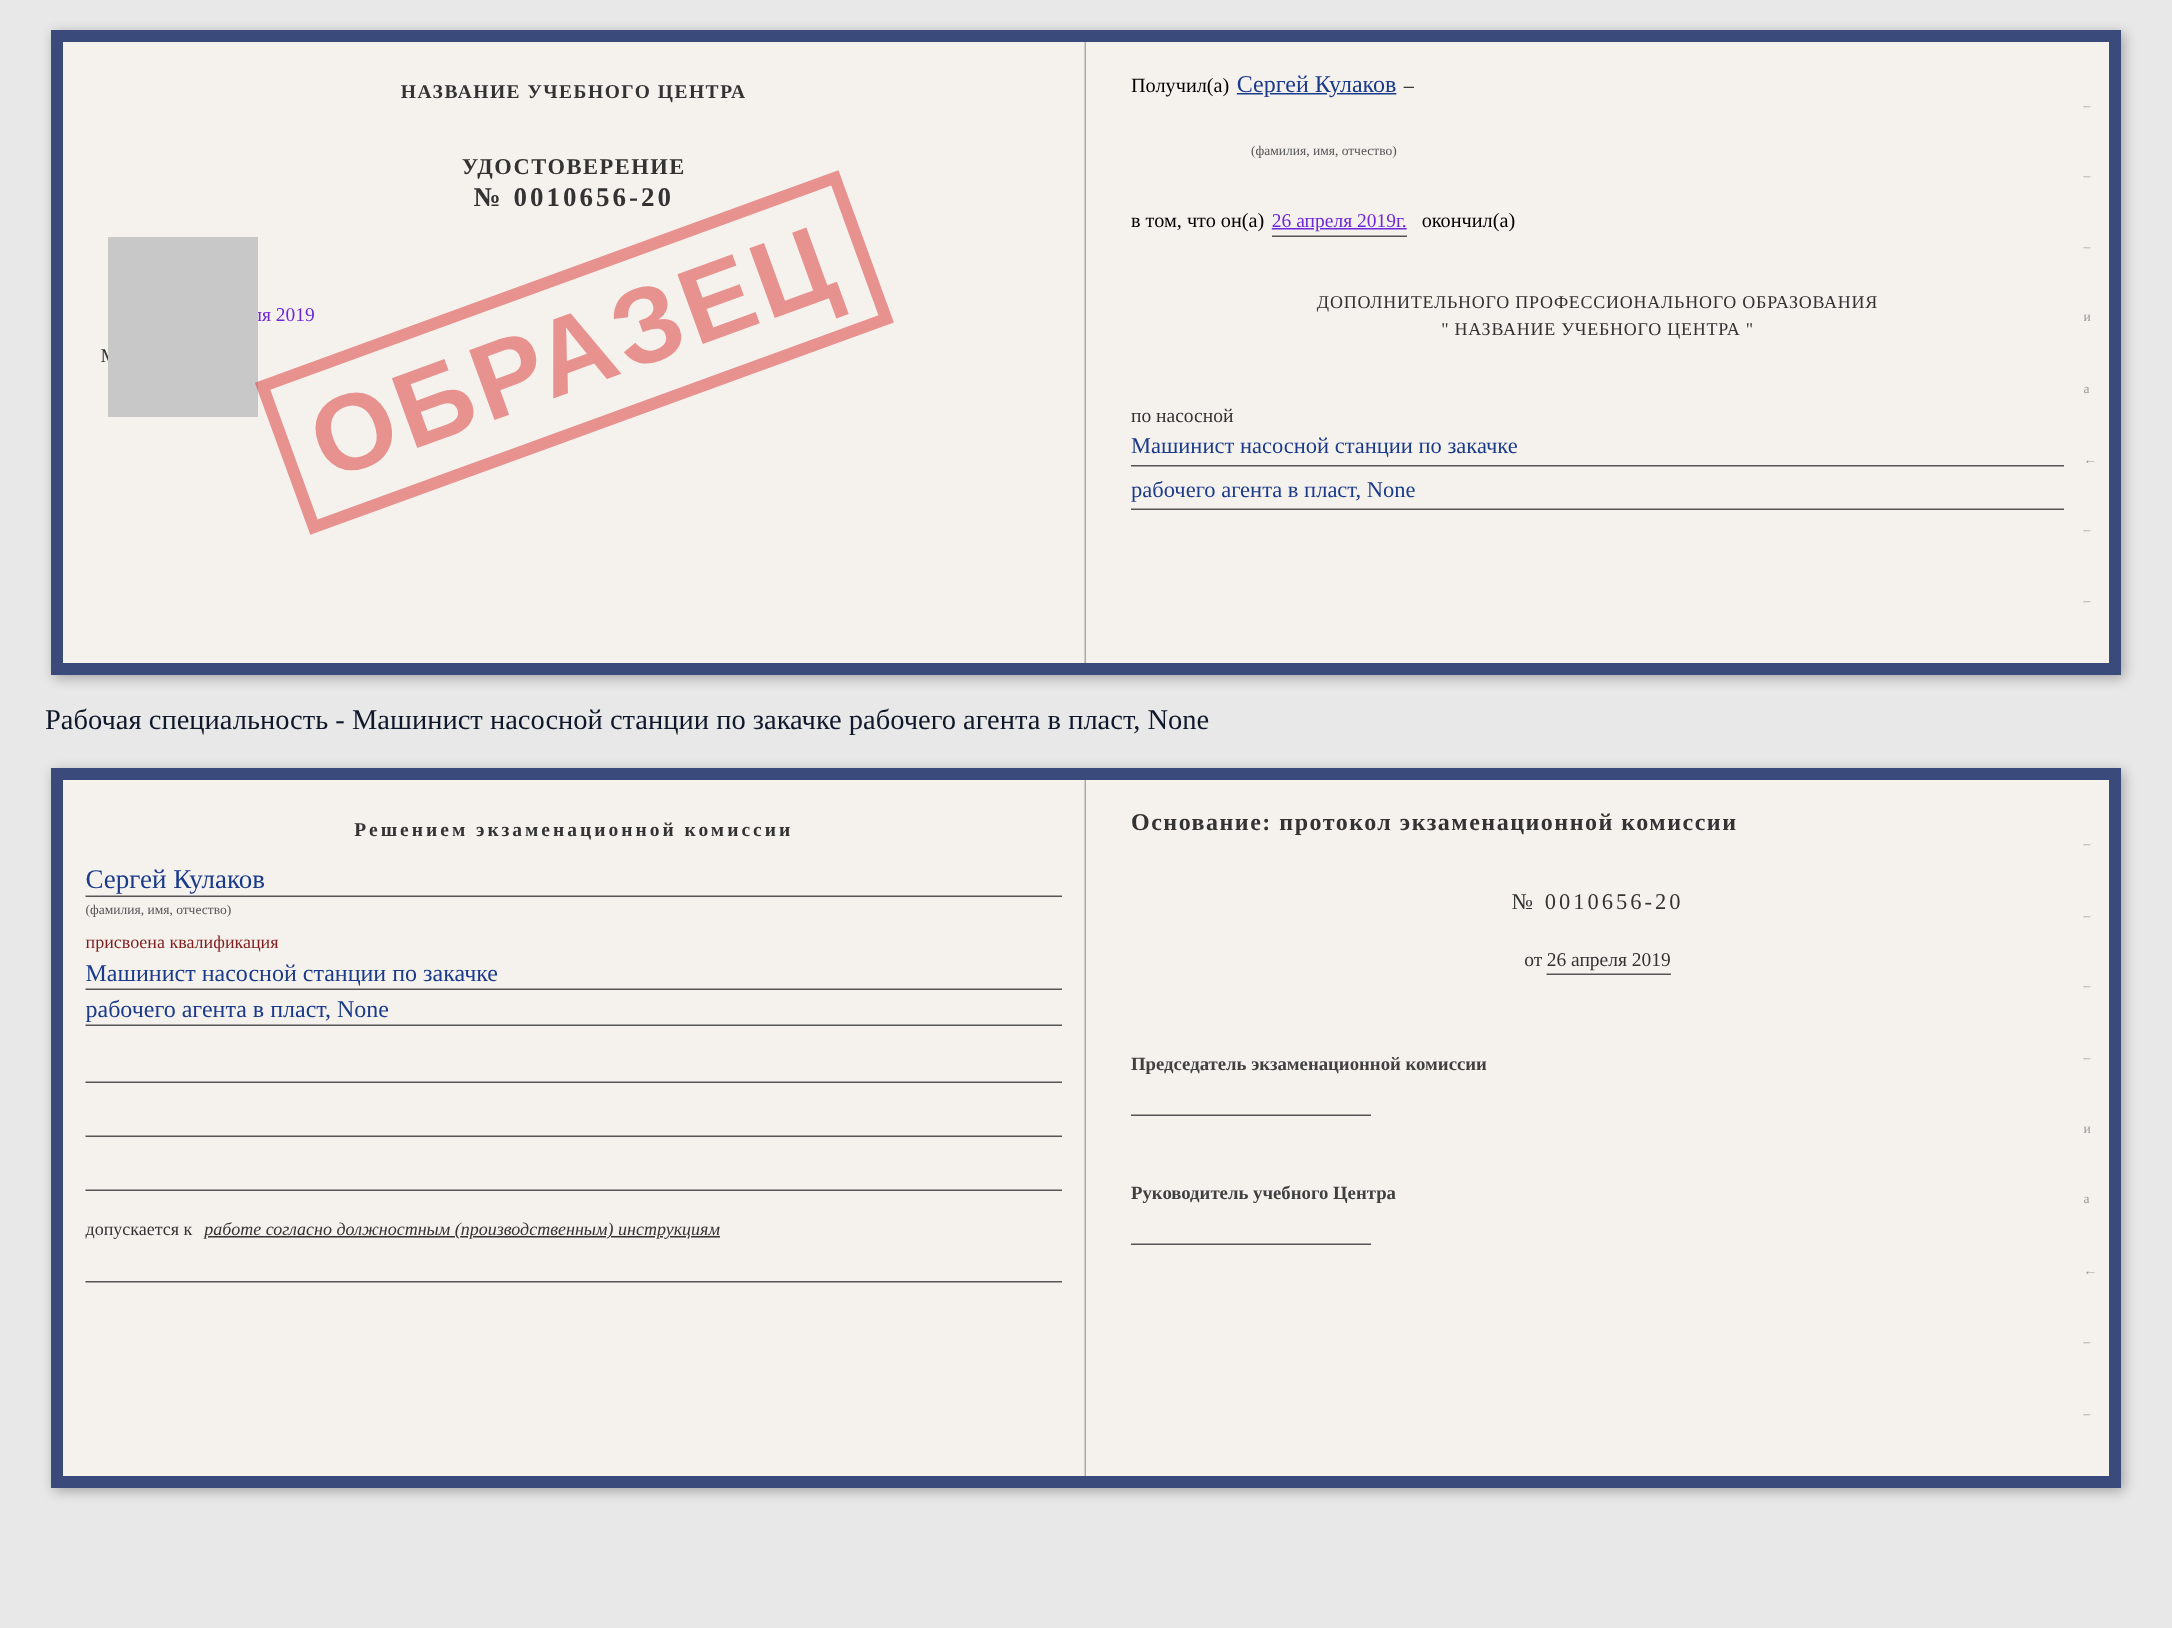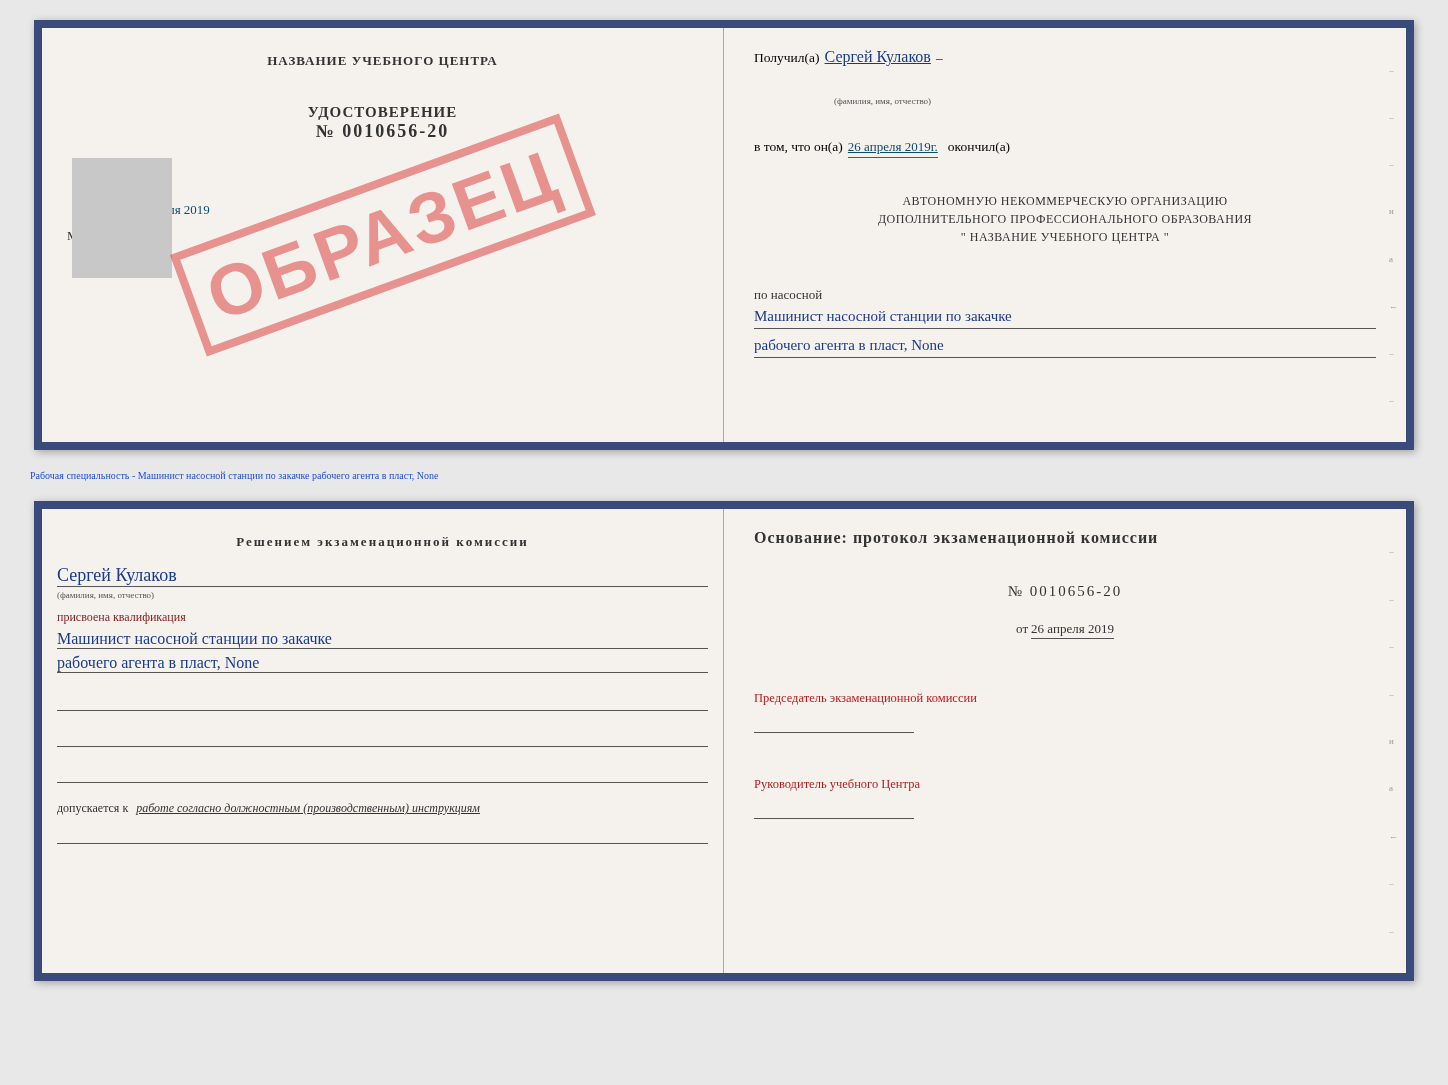--- a/index.html
+++ b/index.html
@@ -138,21 +138,21 @@
     }
 
     .handwritten {
       font-family: 'Segoe Script', 'Brush Script MT', cursive;
       color: #1a3a8a;
       font-size: 16px;
     }
 
     .handwritten-small {
       font-family: 'Segoe Script', 'Brush Script MT', cursive;
-      color: #0c4a6e;
+      color: #6d28d9;
       font-size: 13px;
     }
 
     .hint-text {
       font-size: 9px;
       color: #555;
       text-align: center;
     }
 
     .section-text {
@@ -166,22 +166,22 @@
 
     .right-profession {
       font-size: 13px;
       color: #333;
       margin-top: 10px;
     }
 
     
     .doc-separator {
       width: 100%;
-      font-size: 10px;
-      color: #1d4ed8;
+      font-size: 19px;
+      color: #0f172a;
       padding: 5px 10px;
     }
 
     
     .bottom-left-title {
       font-size: 13px;
       text-align: center;
       font-weight: bold;
       letter-spacing: 1px;
       color: #333;
@@ -253,23 +253,24 @@
 
     .bottom-date {
       font-size: 13px;
       text-align: center;
       color: #333;
       margin-bottom: 20px;
     }
 
     .bottom-signatory {
       font-size: 12.5px;
-      color: #b91c1c;
+      color: #404040;
       margin-top: 15px;
       line-height: 1.6;
+      font-weight: bold;
     }
 
     .sig-line {
       border-bottom: 1px solid #555;
       width: 160px;
       height: 20px;
       margin: 5px 0;
     }
   </style>
 </head>
@@ -306,21 +307,20 @@
       <span class="hint-text">(фамилия, имя, отчество)</span>
     </div>
 
     <div class="right-top-line">
       <span style="font-size:13.5px;">в том, что он(а)</span>
       <span class="handwritten-small" style="text-decoration:underline; border-bottom:1px solid #555; padding-bottom:2px;">26 апреля 2019г.</span>
       <span style="font-size:13.5px;margin-left:5px;">окончил(а)</span>
     </div>
 
     <div style="margin-top:10px; margin-bottom:5px;">
-      <div class="section-text">АВТОНОМНУЮ НЕКОММЕРЧЕСКУЮ ОРГАНИЗАЦИЮ</div>
       <div class="section-text">ДОПОЛНИТЕЛЬНОГО ПРОФЕССИОНАЛЬНОГО ОБРАЗОВАНИЯ</div>
       <div class="section-text">"  НАЗВАНИЕ УЧЕБНОГО ЦЕНТРА  "</div>
     </div>
 
     <div style="margin-top:10px;">
       <div class="right-profession">по насосной</div>
       <div class="handwritten" style="border-bottom:1px solid #555; width:100%; padding-bottom:3px; margin-top:5px; font-size:15px;">Машинист насосной станции по закачке</div>
       <div class="handwritten" style="border-bottom:1px solid #555; width:100%; padding-bottom:3px; margin-top:8px; font-size:15px;">рабочего агента в пласт, None</div>
     </div>
 

